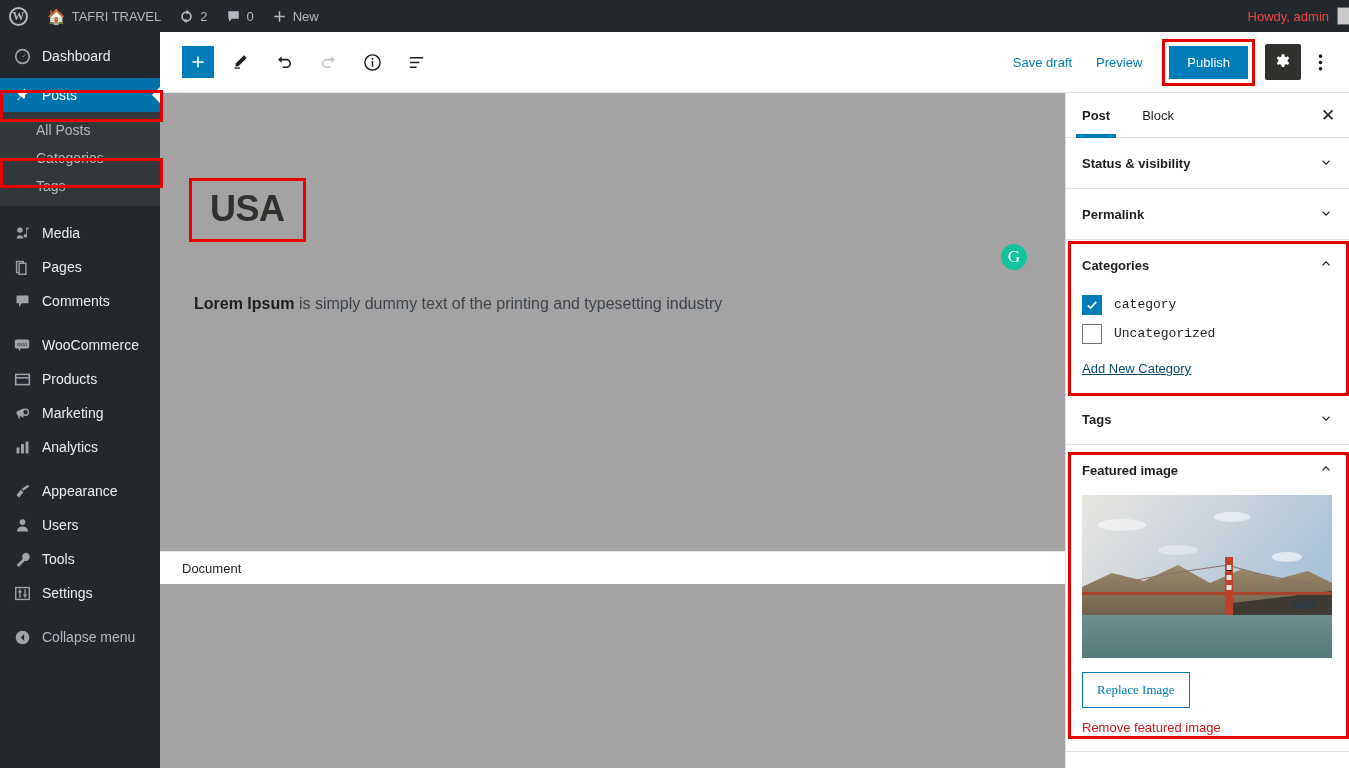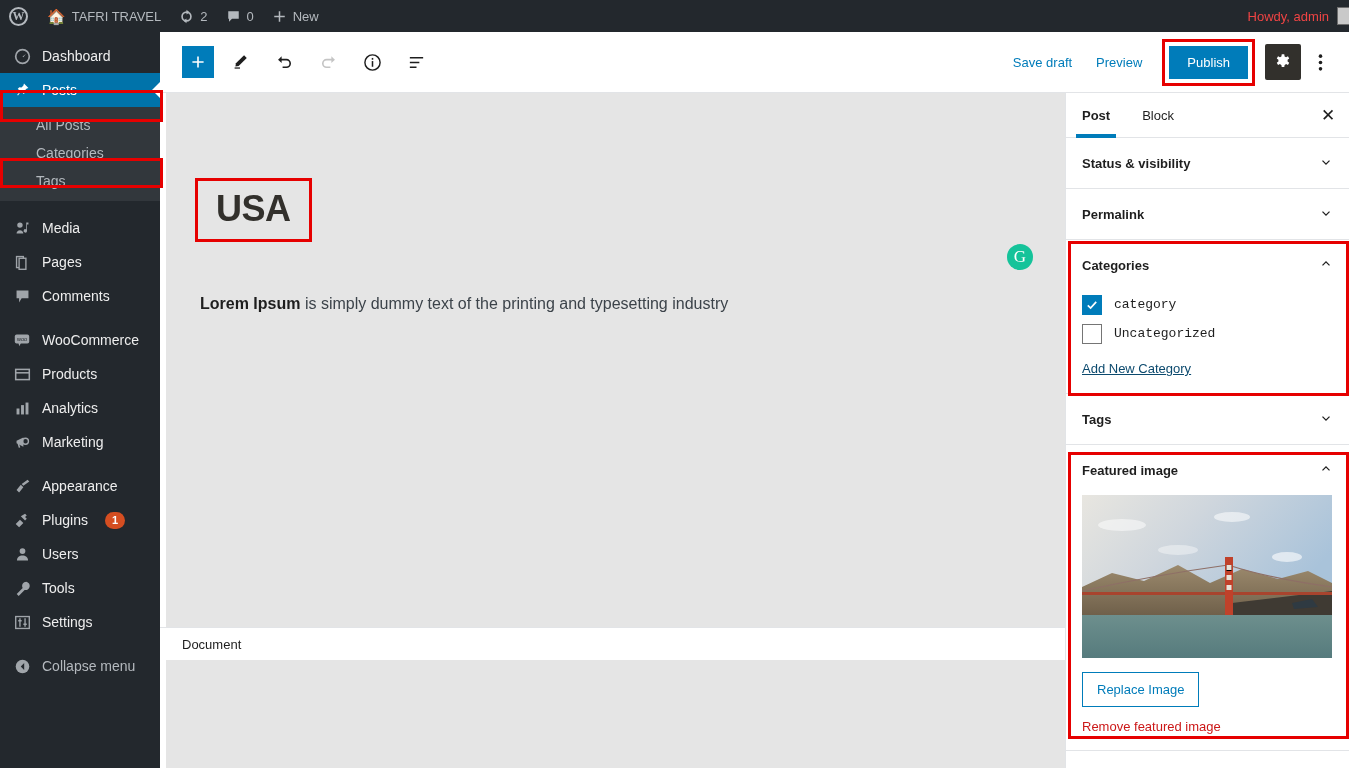--- a/index.html
+++ b/index.html
@@ -68,21 +68,21 @@
   .badge {
     background: #d54e21; color: #fff; border-radius: 10px;
     font-size: 11px; font-weight: bold; padding: 1px 7px; margin-left: 7px;
     line-height: 15px; display: inline-block;
   }
   .collapse { color: #b4b9be; }
 
   
   #editor {
     position: absolute; top: 32px; left: 160px;
-    width: 1189px; height: 628px; background: #fff;
+    width: 1189px; height: 552px; background: #fff;
   }
   #header {
     position: absolute; top: 0; left: 0; width: 1189px; height: 61px;
     background: #fff; border-bottom: 1px solid #e2e4e7;
     display: flex; align-items: center; padding: 0 14px 0 22px;
   }
   .tb-left { display: flex; align-items: center; gap: 8px; }
   .tb-btn {
     width: 36px; height: 36px; display: flex;
     align-items: center; justify-content: center;
@@ -109,22 +109,22 @@
     border-radius: 2px;
   }
   .dots-btn {
     width: 30px; height: 36px; background: none; border: none;
     display: flex; align-items: center; justify-content: center;
     color: #1e1e1e; font-size: 18px; letter-spacing: 0; line-height: .6;
   }
 
   
   #canvas {
-    position: absolute; top: 61px; left: 6px; width: 905px; height: 675px;
-    background: #e5e5e5; overflow: hidden;
+    position: absolute; top: 61px; left: 0; width: 905px; height: 675px;
+    background: #a3a3a3; overflow: hidden;
   }
   #title-box {
     position: absolute; left: 29px; top: 85px;
     border: 3px solid #e60000; padding: 10px 18px 12px;
   }
   #title-box .ttl {
     font-size: 36px; font-weight: bold; color: #32302c;
     line-height: 1; letter-spacing: -0.5px;
   }
   #para {
@@ -189,21 +189,21 @@
   .chk.on { background: #007cba; border-color: #007cba; color: #fff; }
   .addnew {
     display: inline-block; margin-top: 13px; font-size: 13px;
     color: #0c4a6e; text-decoration: underline;
   }
   .feat-img {
     width: 250px; height: 163px; display: block; margin-bottom: 14px;
   }
   .replace-btn {
     border: 1px solid #007cba; color: #007cba; background: #fff;
-    font-size: 13px; padding: 9px 14px; font-family: Liberation Sans, sans-serif;
+    font-size: 13px; padding: 9px 14px; font-family: Liberation Serif, serif;
   }
   .remove-link {
     display: block; margin-top: 12px; font-size: 13px; color: #cc1818;
   }
 
   
   .anno { position: absolute; border: 3px solid #e60000; pointer-events: none; }
 </style>
 </head>
 <body>
@@ -246,21 +246,21 @@
   <div class="menu-top" style="margin-top:7px">
     <span class="mico">
       <svg width="17" height="17" viewBox="0 0 20 20">
           <circle cx="10" cy="10" r="8" fill="none" stroke="#a0a5aa" stroke-width="2"></circle>
           <path fill="#a0a5aa" d="M10 10l4-3-3 4z"></path>
         </svg>
     </span>
     <span>Dashboard</span>
   </div>
 
-  <div class="menu-top current" style="">
+  <div class="menu-top current" style="margin-top:5px">
     <span class="mico">
       <svg width="16" height="16" viewBox="0 0 20 20">
           <path fill="#fff" d="M12.5 2l5.5 5.5-2 .6-2.3 2.3.4 2.6-2 2-3.3-3.3L5 16.8 4 16l4-4.2L4.7 8.5l2-2 2.6.4 2.3-2.3z"></path>
         </svg>
     </span>
     <span>Posts</span>
   </div>
 
   <div class="sub-wrap">
     <div class="menu-sub">
@@ -324,59 +324,50 @@
           <rect x="2" y="4" width="16" height="12" fill="none" stroke="#a0a5aa" stroke-width="1.8"></rect>
           <path stroke="#a0a5aa" stroke-width="1.8" d="M2 8h16"></path>
         </svg>
     </span>
     <span>Products</span>
   </div>
 
   <div class="menu-top">
     <span class="mico">
       <svg width="17" height="17" viewBox="0 0 20 20">
+          <path fill="#a0a5aa" d="M3 8l8-4v11L3 11z"></path>
+          <circle cx="13.5" cy="8.5" r="3.5" fill="none" stroke="#a0a5aa" stroke-width="1.6"></circle>
+          <path stroke="#a0a5aa" stroke-width="1.8" d="M5 11l1.5 5"></path>
+        </svg>
+    </span>
+    <span>Marketing</span>
+  </div>
+
+  <div class="menu-top">
+    <span class="mico">
+      <svg width="17" height="17" viewBox="0 0 20 20">
           <rect x="3" y="10" width="3.4" height="7" fill="#a0a5aa"></rect>
           <rect x="8.3" y="6" width="3.4" height="11" fill="#a0a5aa"></rect>
           <rect x="13.6" y="3" width="3.4" height="14" fill="#a0a5aa"></rect>
         </svg>
     </span>
     <span>Analytics</span>
   </div>
 
-  <div class="menu-top">
-    <span class="mico">
-      <svg width="17" height="17" viewBox="0 0 20 20">
-          <path fill="#a0a5aa" d="M3 8l8-4v11L3 11z"></path>
-          <circle cx="13.5" cy="8.5" r="3.5" fill="none" stroke="#a0a5aa" stroke-width="1.6"></circle>
-          <path stroke="#a0a5aa" stroke-width="1.8" d="M5 11l1.5 5"></path>
-        </svg>
-    </span>
-    <span>Marketing</span>
-  </div>
-
   <div class="menu-sep"></div>
 
   <div class="menu-top">
     <span class="mico">
       <svg width="17" height="17" viewBox="0 0 20 20">
           <path fill="#a0a5aa" d="M16 2l2 2-7 5-2-2zM8 8l3 3-5 6-3-3z"></path>
         </svg>
     </span>
     <span>Appearance</span>
   </div>
 
-  <div class="menu-top">
-    <span class="mico">
-      <svg width="17" height="17" viewBox="0 0 20 20">
-          <path fill="#a0a5aa" d="M13 2l2 2-2 2 2 2-2 2-5-5zM7 9l4 4-5 5-4-4z"></path>
-        </svg>
-    </span>
-    <span>Plugins</span>
-    <span class="badge">1</span>
-  </div>
 
   <div class="menu-top">
     <span class="mico">
       <svg width="17" height="17" viewBox="0 0 20 20">
           <circle cx="10" cy="6" r="3.4" fill="#a0a5aa"></circle>
           <path fill="#a0a5aa" d="M3.5 17c0-3.6 2.9-5.8 6.5-5.8s6.5 2.2 6.5 5.8z"></path>
         </svg>
     </span>
     <span>Users</span>
   </div>

